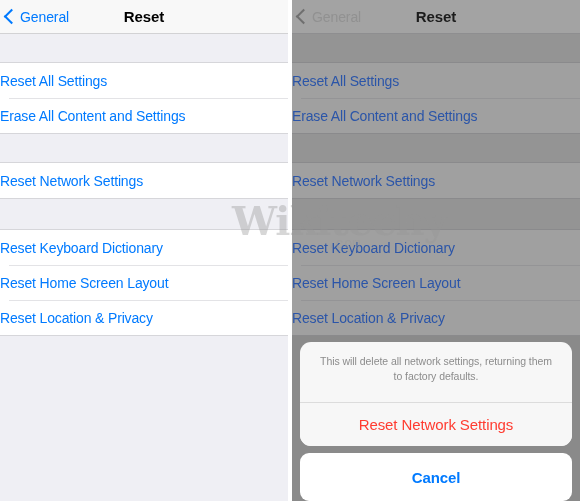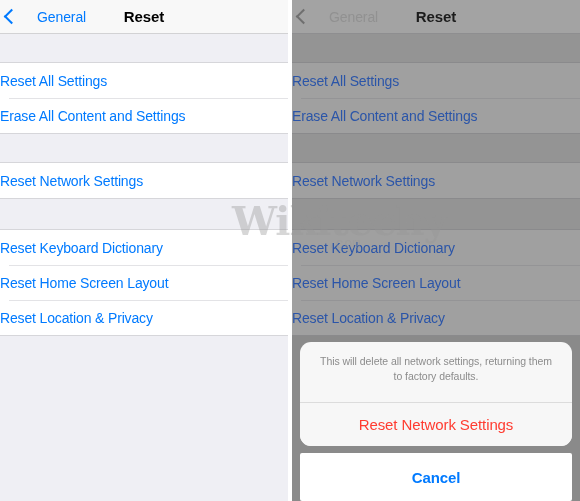--- a/index.html
+++ b/index.html
@@ -42,21 +42,21 @@
     height: 33px;
     background: #f8f8f8;
     border-bottom: 1px solid #d2d2d4;
     display: flex;
     align-items: center;
   }
   .back-btn {
     display: flex;
     align-items: center;
     padding-left: 6px;
-    gap: 20px;
+    gap: 3px;
     cursor: pointer;
   }
   .chevron {
     display: block;
     width: 9px;
     height: 9px;
     border-left: 2.4px solid #007aff;
     border-bottom: 2.4px solid #007aff;
     transform: rotate(45deg);
     margin-top: 0px;
@@ -164,21 +164,21 @@
     align-items: center;
     justify-content: center;
     font-size: 15px;
     color: #ff3b30;
     background: #f7f7f7;
     cursor: pointer;
     letter-spacing: -0.1px;
   }
   .sheet-cancel {
     background: #ffffff;
-    border-radius: 2px;
+    border-radius: 9px;
     height: 48px;
     display: flex;
     align-items: center;
     justify-content: center;
     font-size: 15px;
     font-weight: bold;
     color: #007aff;
     cursor: pointer;
     letter-spacing: -0.1px;
   }

